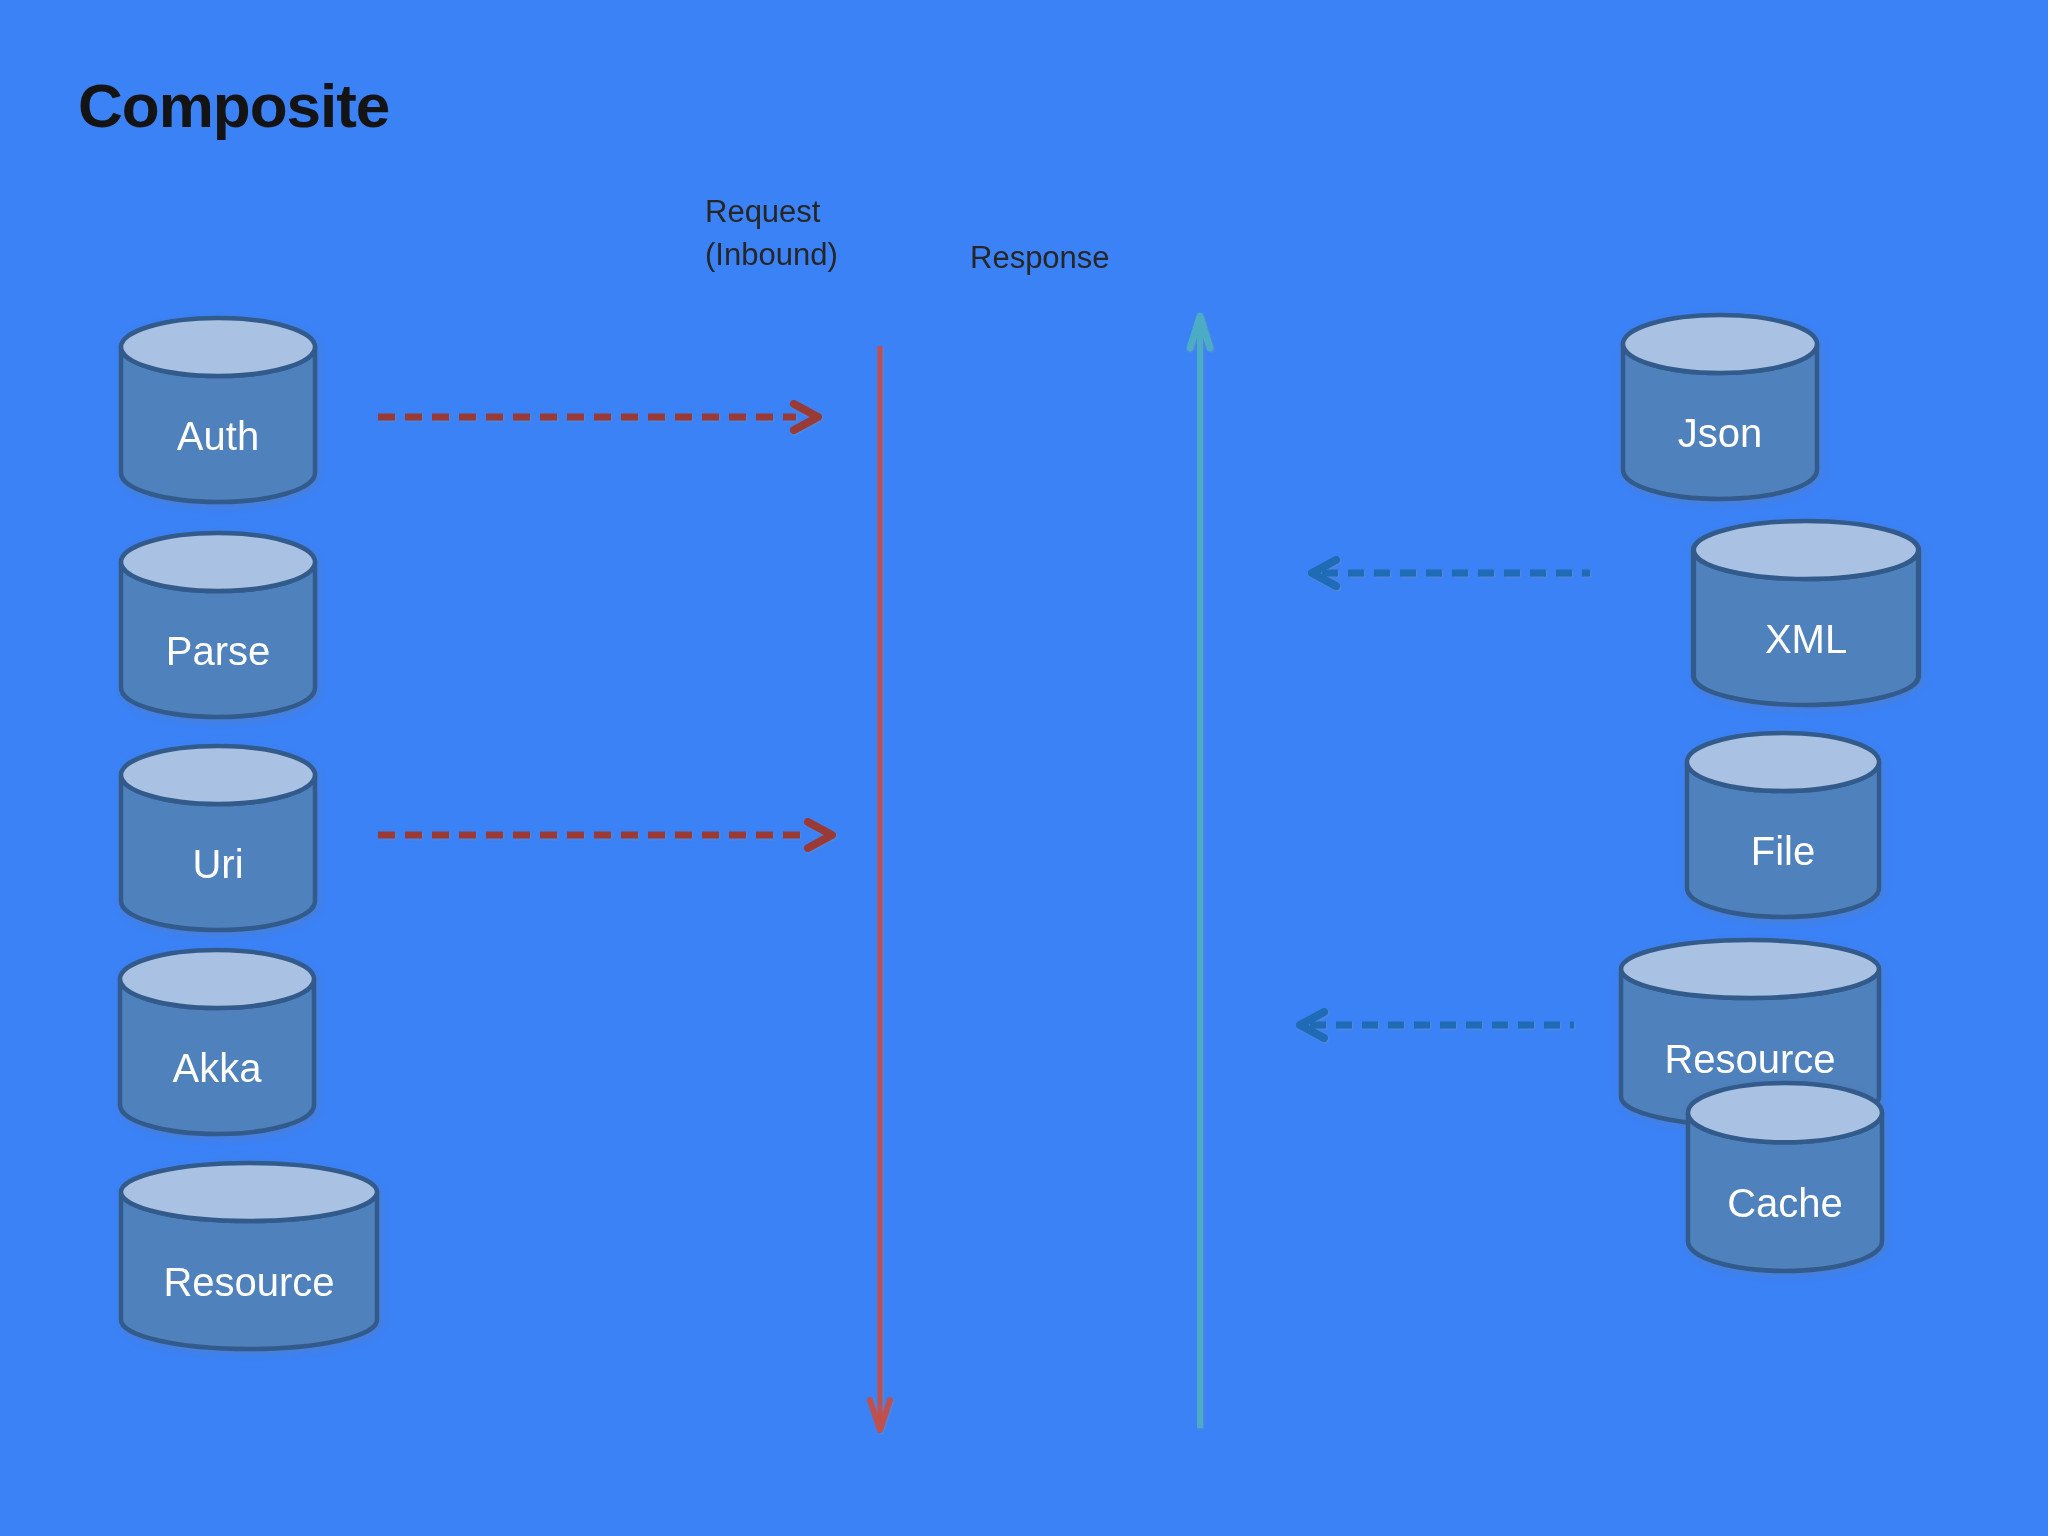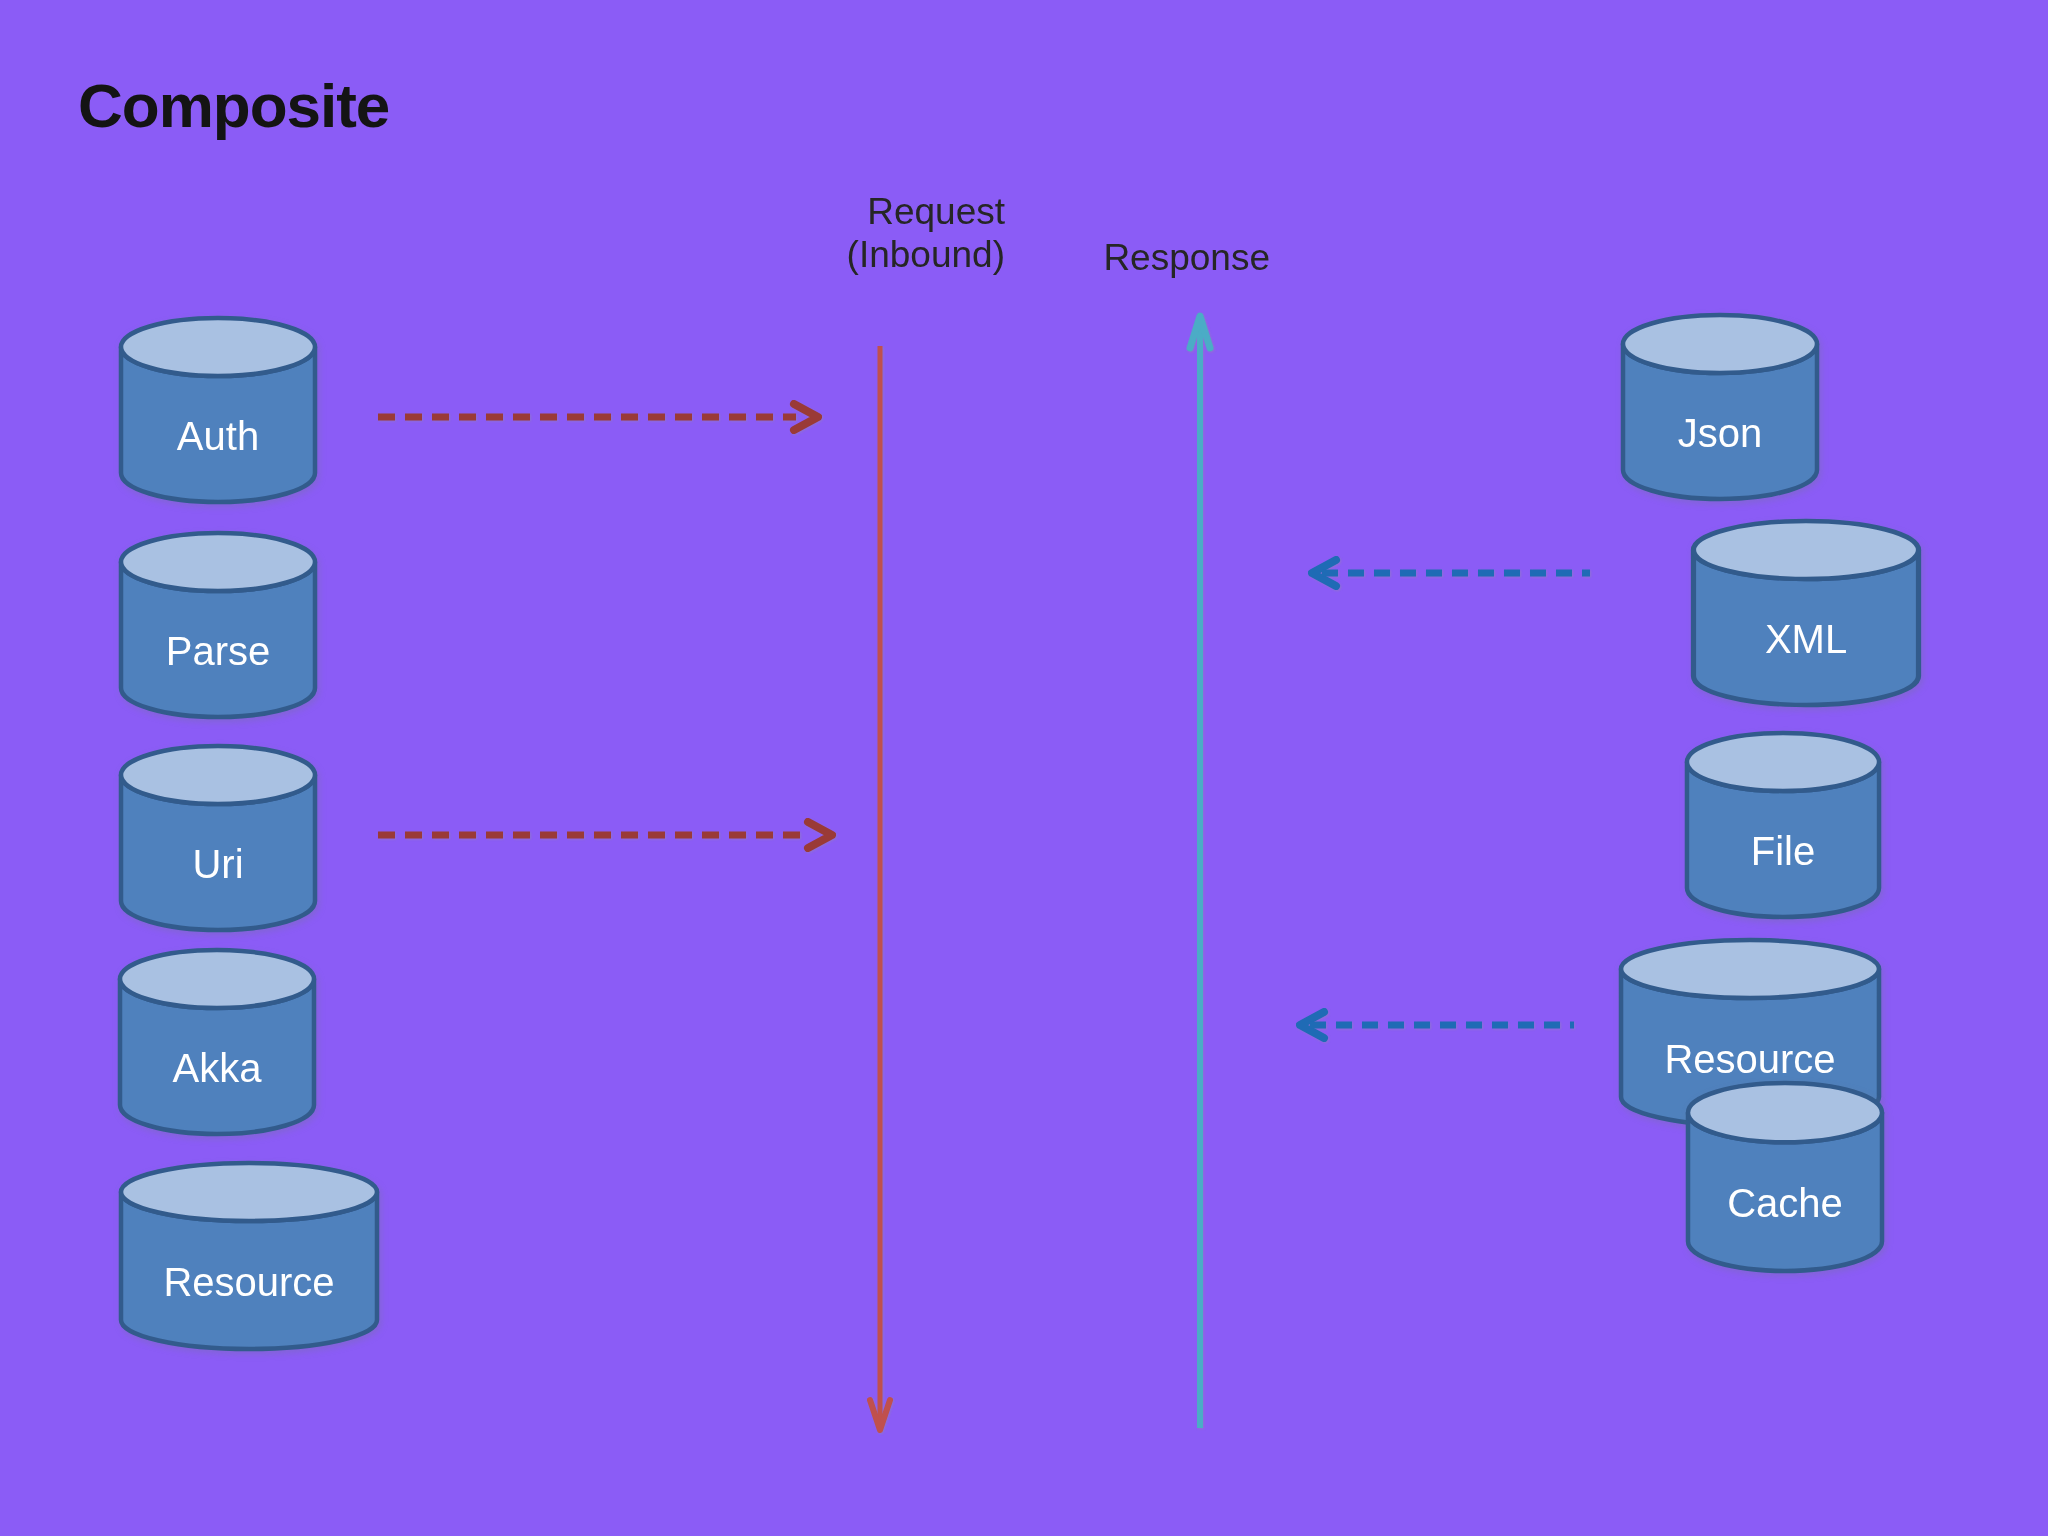--- a/index.html
+++ b/index.html
@@ -10,34 +10,34 @@
     --request-dash:#9A3A37;
     --response-line:#4BACC6;
     --response-dash:#1F6BB5;
     --label-text:#262626;
     --title-text:#141414;
   }
   html,body{margin:0;padding:0;background:#ffffff;}
   .slide{
     position:relative;
     width:2048px;height:1536px;
-    background:#8b5cf6;
+    background:#3b82f6;
     overflow:hidden;
     font-family:"Liberation Sans","DejaVu Sans",sans-serif;
   }
   .title{
     position:absolute;left:78px;top:70px;
     font-size:62px;font-weight:700;letter-spacing:-1px;
     color:var(--title-text);
     margin:0;
   }
   .lane-label{
     position:absolute;width:300px;
-    text-align:right;
-    font-size:37px;line-height:43px;
+    text-align:left;
+    font-size:31px;line-height:43px;
     color:var(--label-text);
   }
   .lane-label.request{left:705px;top:190px;}
   .lane-label.response{left:970px;top:190px;margin-top:46px;}
 
   .cyl{position:absolute;text-align:right;}
   .cyl svg{
     position:absolute;left:0;top:0;width:100%;height:100%;
     overflow:visible;
     filter:drop-shadow(2px 3px 3px rgba(110,120,140,0.30));

